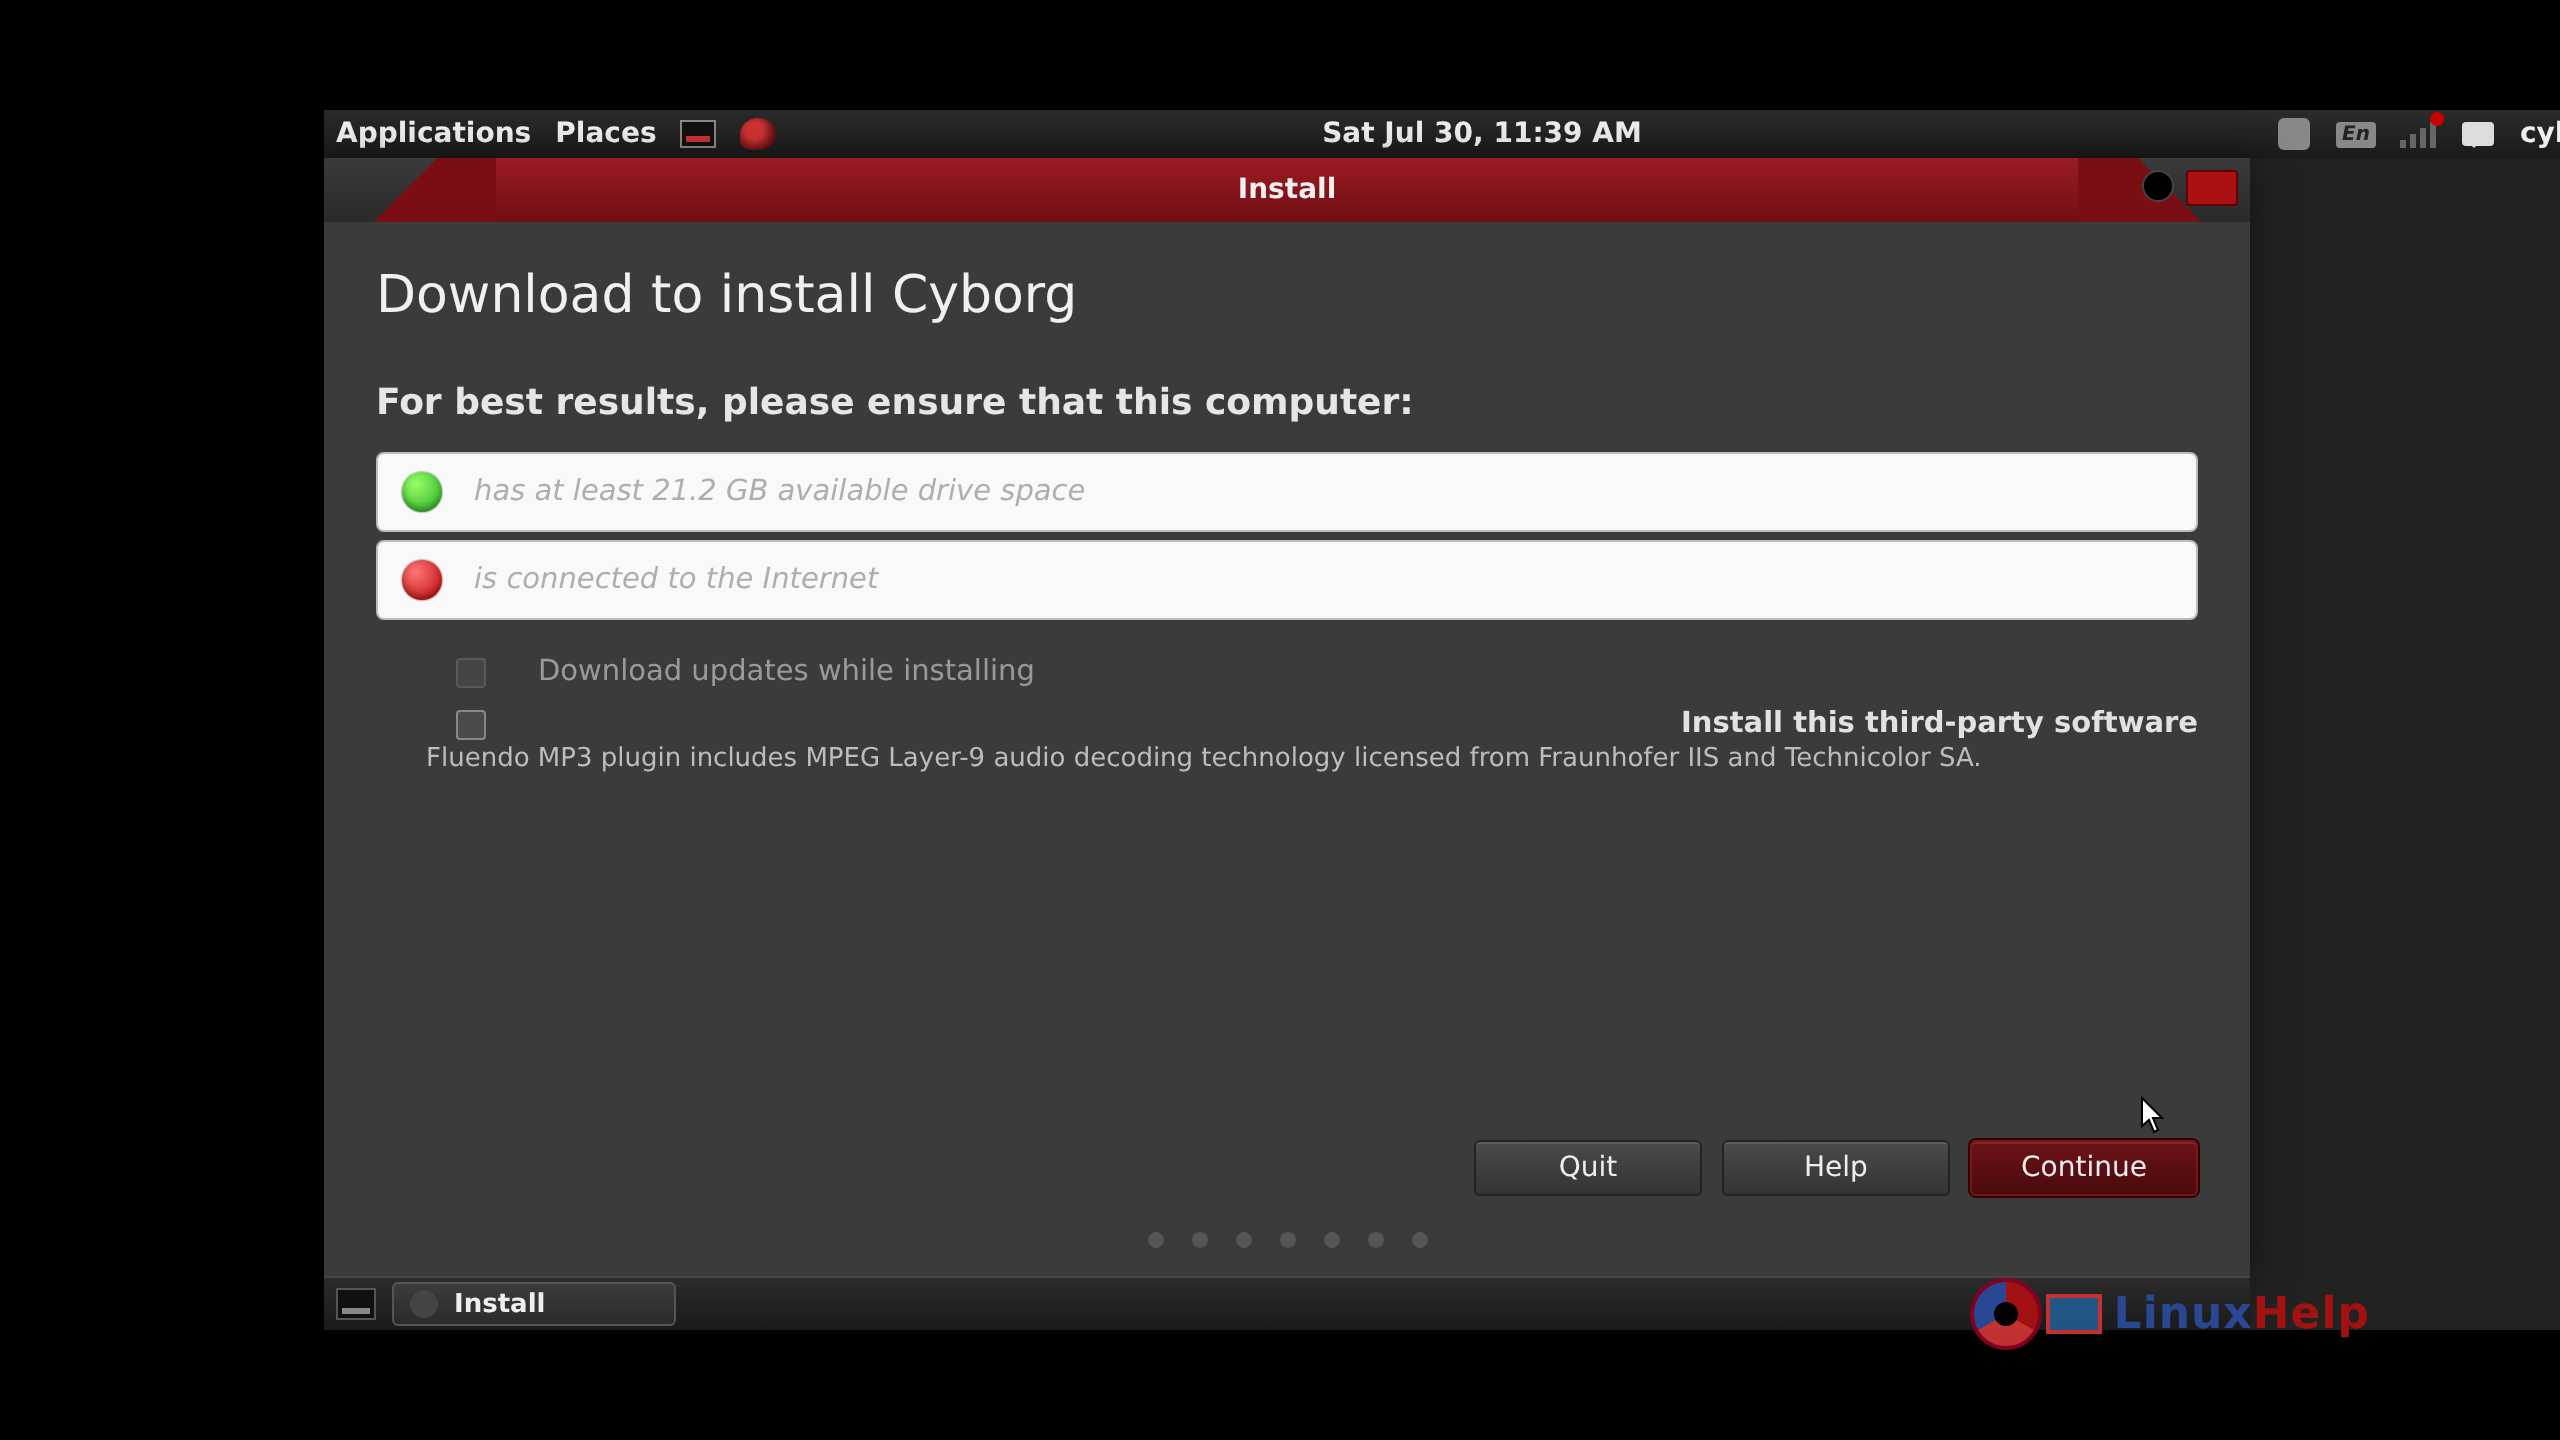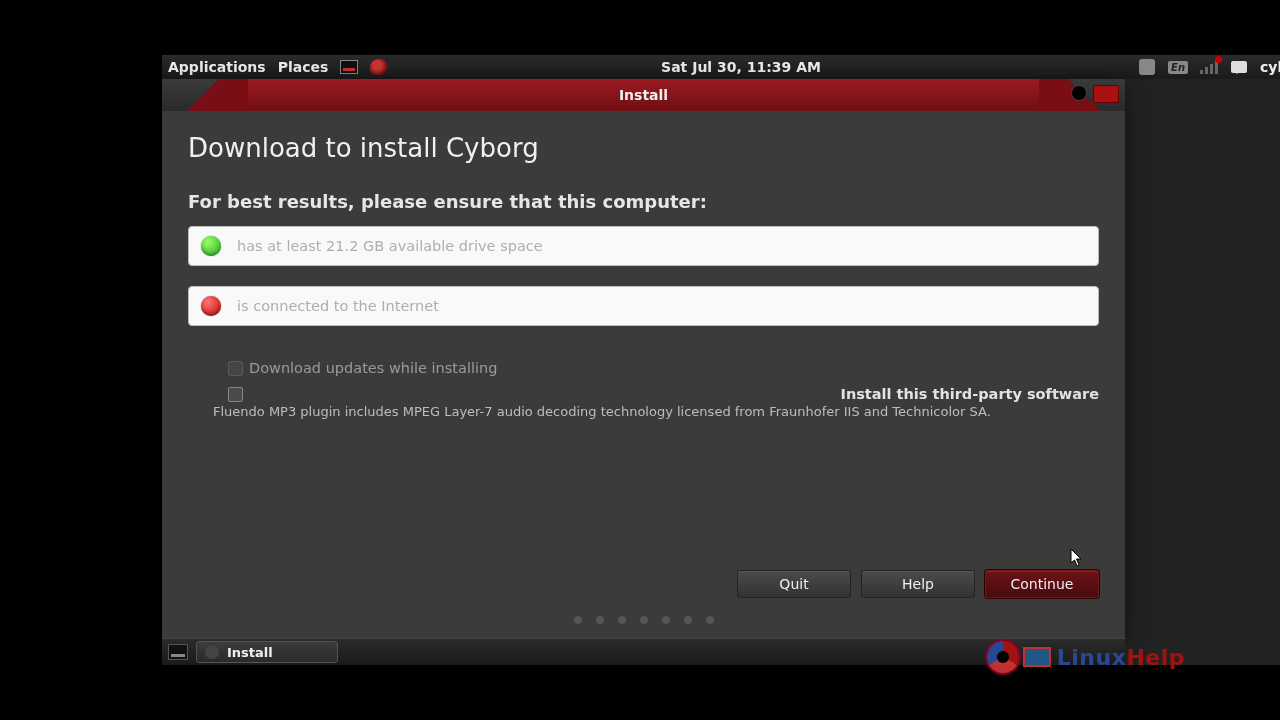--- a/index.html
+++ b/index.html
@@ -172,41 +172,42 @@
     margin-bottom: 14px;
   }
   .check-row {
     background: #f9f9f9;
     border: 1px solid #bbb;
     border-radius: 4px;
     height: 40px;
     display: flex;
     align-items: center;
     padding: 0 12px;
-    margin-bottom: 20px;
+    margin-bottom: 4px;
+    font-style: italic;
   }
   .status-dot {
     width: 20px; height: 20px;
     border-radius: 50%;
     margin-right: 16px;
     background: radial-gradient(circle at 35% 30%, #9f6, #2a2);
     box-shadow: inset 0 -2px 3px rgba(0,0,0,.3), 0 0 1px #060;
   }
   .status-dot.red {
     background: radial-gradient(circle at 35% 30%, #f77, #b00);
     box-shadow: inset 0 -2px 3px rgba(0,0,0,.3), 0 0 1px #600;
   }
   .check-label {
     color: #aeaeae;
     font-size: 14.5px;
   }
   .cbox-row {
     display: flex;
     align-items: center;
-    gap: 6px;
+    gap: 26px;
     margin-top: 14px;
     color: #9a9a9a;
     font-size: 14.5px;
     padding-left: 40px;
   }
   .cbox {
     width: 15px; height: 15px;
     border: 1px solid #888;
     background: #4a4a4a;
     border-radius: 2px;
@@ -416,21 +417,21 @@
       <label class="cbox-row">
         <span class="cbox disabled"></span>
         <span>Download updates while installing</span>
       </label>
 
 
       <label class="cbox-row enabled">
         <span class="cbox"></span>
         <span>Install this third-party software</span>
       </label>
-      <div class="sublabel">Fluendo MP3 plugin includes MPEG Layer-7 audio decoding technology licensed from Fraunhofer IIS and Technicolor SA.</div>
+      <div class="sublabel">Fluendo MP3 plugin includes MPEG Layer-9 audio decoding technology licensed from Fraunhofer IIS and Technicolor SA.</div>
 
       <div class="button-row">
         <div class="btn">Quit</div>
         <div class="btn">Help</div>
         <div class="btn primary">Continue</div>
       </div>
 
       <div class="dots">
         <span class="dot"></span>
         <span class="dot"></span>

